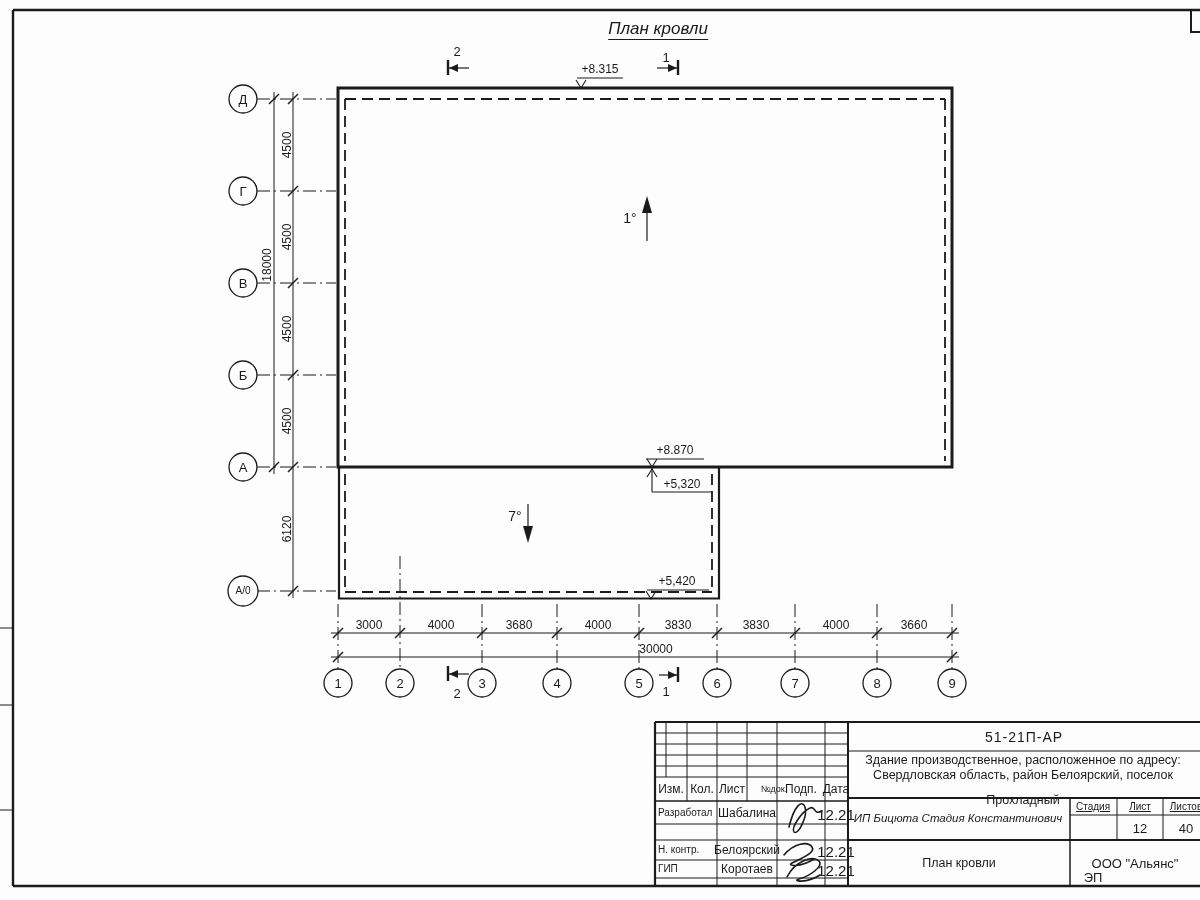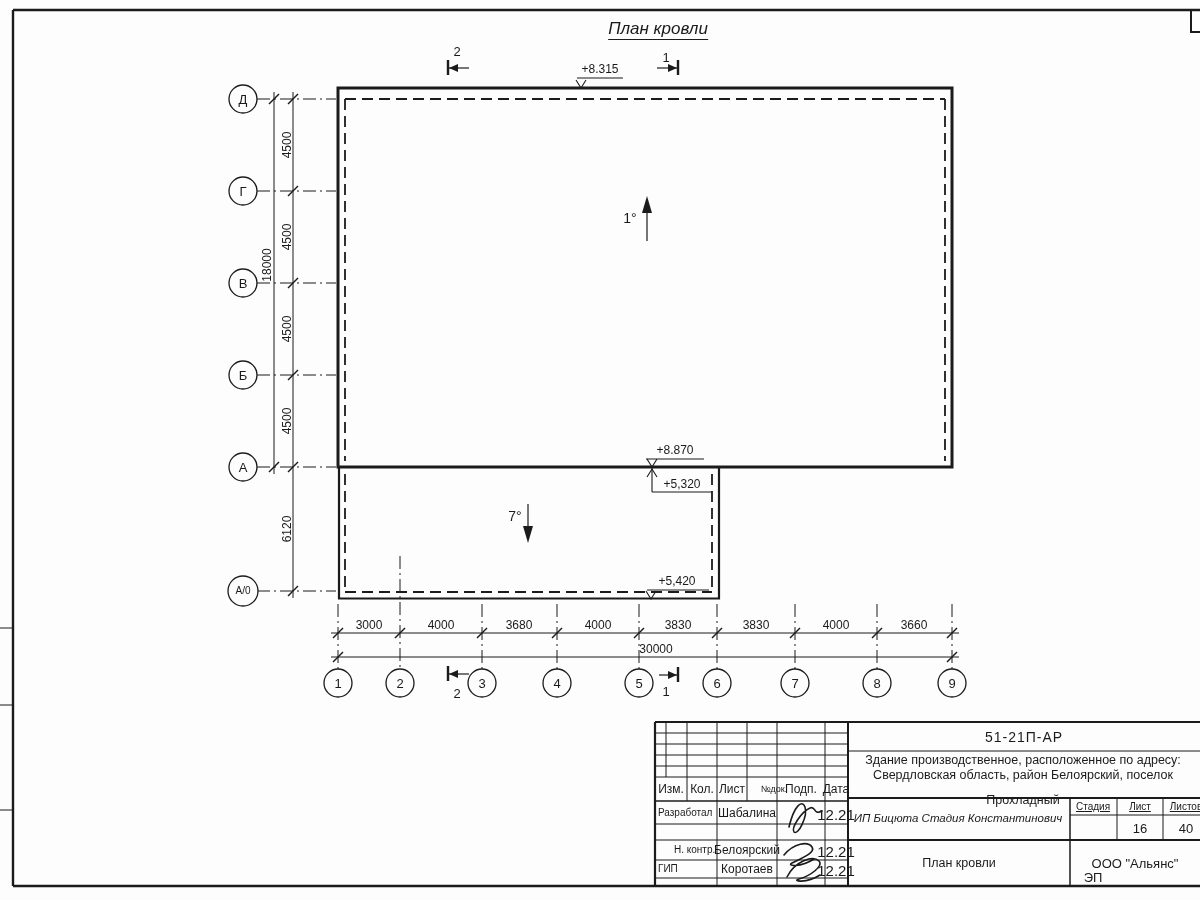--- a/index.html
+++ b/index.html
@@ -251,35 +251,35 @@
   <div class="t f125" style="left:1023px;top:760px;">Здание производственное, расположенное по адресу:</div>
   <div class="t f125" style="left:1023px;top:775px;">Свердловская область, район Белоярский, поселок</div>
   <div class="t f125" style="left:1023px;top:778px;margin-top:22px;">Прохладный</div>
 
   <div class="t f115 it" style="left:958px;top:819px;">ИП Бицюта Стадия Константинович</div>
 
   <div class="t f11" style="left:1093px;top:807px;">Стадия</div>
   <div class="t f11" style="left:1140px;top:807px;">Лист</div>
   <div class="t f11" style="left:1186px;top:807px;">Листов</div>
   <div class="t f13" style="left:1093px;top:877px;">ЭП</div>
-  <div class="t f13" style="left:1140px;top:828px;">16</div>
+  <div class="t f13" style="left:1140px;top:828px;">12</div>
   <div class="t f13" style="left:1186px;top:828px;">40</div>
 
   <div class="t f125" style="left:959px;top:863px;">План кровли</div>
   <div class="t f13" style="left:1135px;top:863px;">ООО "Альянс"</div>
 
   <div class="t f105" style="left:671px;top:789px;">Изм.</div>
   <div class="t f105" style="left:702px;top:789px;">Кол.</div>
   <div class="t f105" style="left:732px;top:789px;">Лист</div>
   <div class="t f9" style="left:774px;top:789px;">№док.</div>
   <div class="t f105" style="left:801px;top:789px;">Подп.</div>
   <div class="t f105" style="left:836px;top:789px;">Дата</div>
 
   <div class="tl" style="left:658px;top:813px;">Разработал</div>
-  <div class="tl" style="left:674px;top:850px;">Н. контр.</div>
+  <div class="tl" style="left:658px;top:850px;">Н. контр.</div>
   <div class="tl" style="left:658px;top:869px;">ГИП</div>
 
   <div class="t f105" style="left:747px;top:813px;">Шабалина</div>
   <div class="t f105" style="left:747px;top:850px;">Белоярский</div>
   <div class="t f105" style="left:747px;top:869px;">Коротаев</div>
 
   <div class="t f95" style="left:836px;top:814px;">12.21</div>
   <div class="t f95" style="left:836px;top:851px;">12.21</div>
   <div class="t f95" style="left:836px;top:870px;">12.21</div>
 

